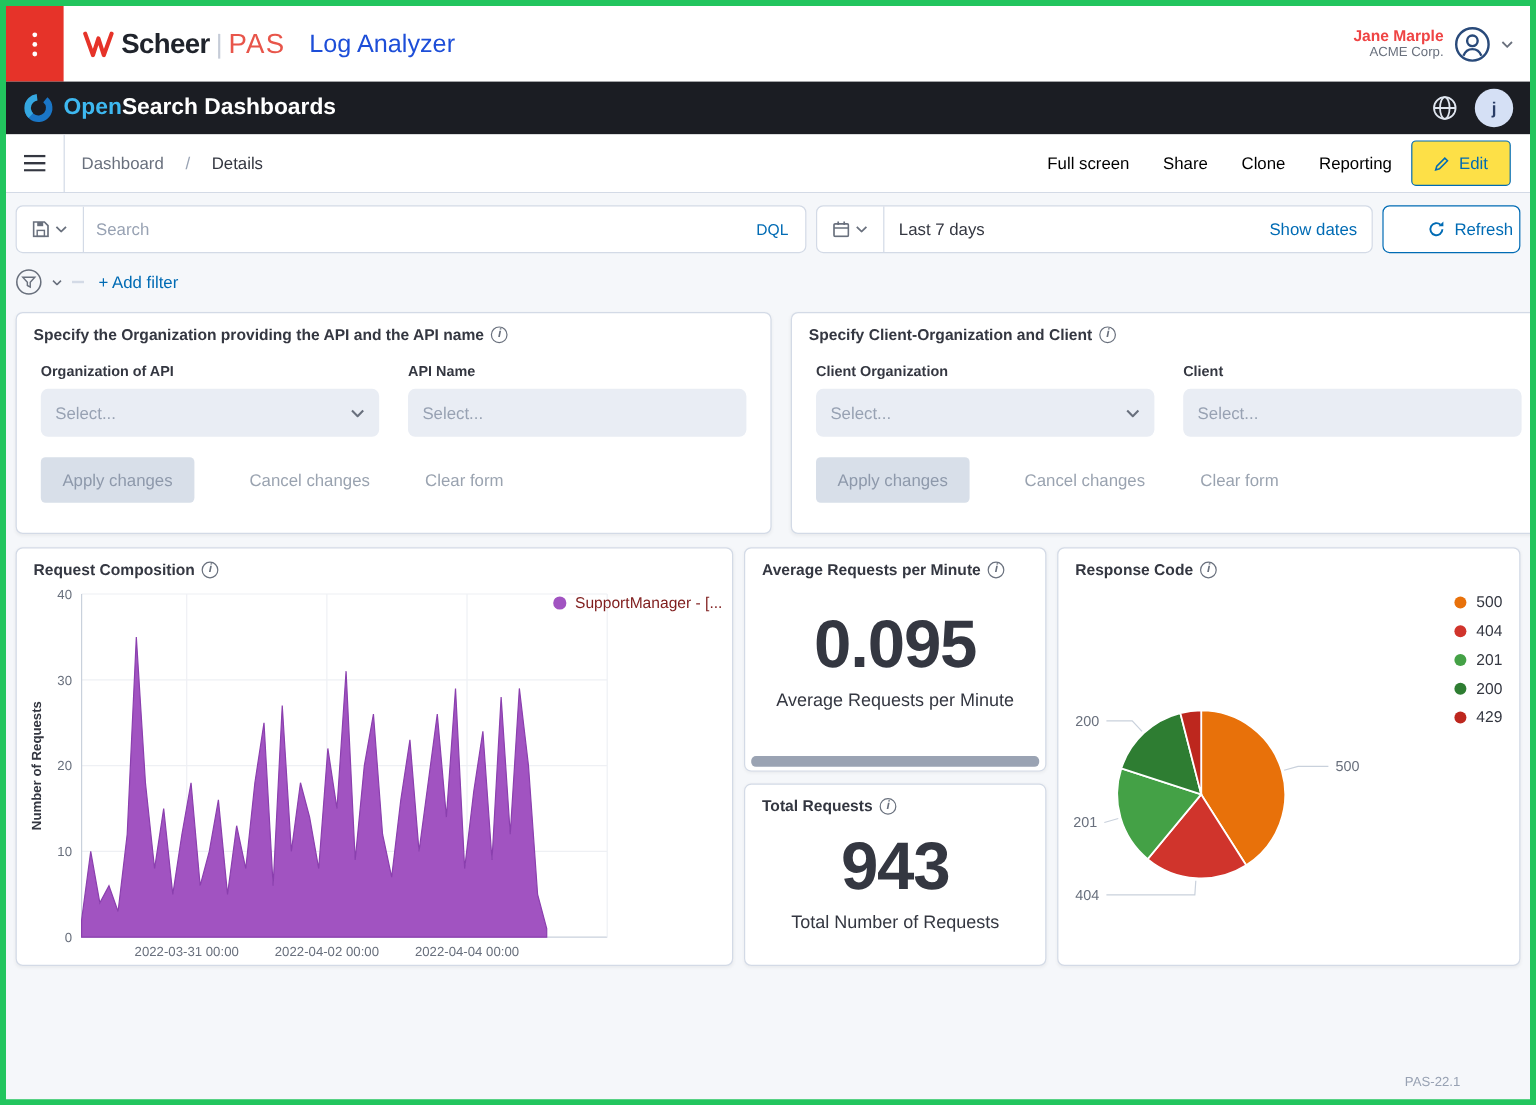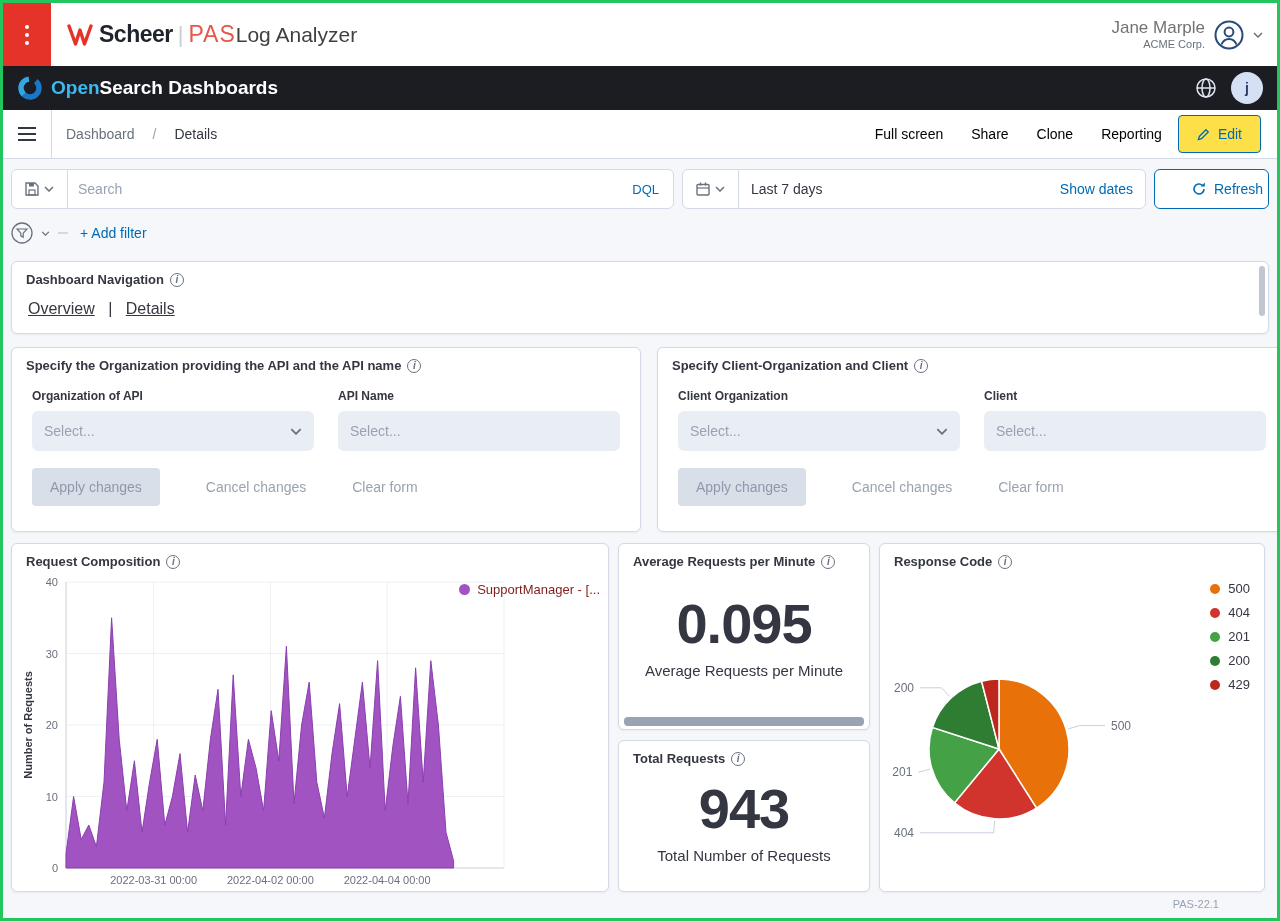--- a/index.html
+++ b/index.html
@@ -1,35 +1,35 @@
 <!DOCTYPE html>
 <html><head>
 <meta charset="utf-8">
 <style>
   * { box-sizing: border-box; margin: 0; padding: 0; }
   html,body { width:1280px; height:921px; }
   body { font-family:"Liberation Sans","DejaVu Sans",sans-serif; color:#343741; background:#fff; }
   [data-interactable="true"] { cursor:pointer; }
 
-  .screen { width:1280px; height:921px; border:3px solid #22c55e; overflow:hidden; display:flex; flex-direction:column; background:#fff; }
+  .screen { width:1280px; height:921px; border:5px solid #22c55e; overflow:hidden; display:flex; flex-direction:column; background:#fff; }
 
   
   .app-bar { height:63px; background:#fff; display:flex; align-items:center; flex:0 0 auto; }
   .kebab-strip { width:48px; height:63px; background:#e63329; display:flex; align-items:center; justify-content:center; }
   .kebab { display:flex; flex-direction:column; gap:4px; }
   .kebab i { width:4px; height:4px; border-radius:50%; background:#fff; }
   .brand { display:flex; align-items:center; margin-left:16px; }
   .brand svg { margin-right:6px; }
   .brand-scheer { font-size:23px; font-weight:700; color:#20242c; letter-spacing:-.5px; }
   .brand-divider { color:#c6ccd8; font-size:22px; font-weight:300; margin:0 5px; }
   .brand-pas { font-size:23px; color:#e8554a; letter-spacing:1px; }
-  .app-title { font-size:21px; color:#404040; }
+  .app-title { font-size:21px; color:#1d4ed8; margin-left:20px; }
   .user-area { margin-left:auto; margin-right:14px; display:flex; align-items:center; gap:8px; }
   .user-text { text-align:right; line-height:1.25; }
-  .user-name { font-size:17px; font-weight:400; color:#737373; }
+  .user-name { font-size:13px; font-weight:700; color:#ef4444; }
   .user-org { font-size:11px; color:#69707d; }
 
   
   .osd-bar { height:44px; background:#1b1d23; display:flex; align-items:center; padding:0 14px; flex:0 0 auto; }
   .osd-brand { display:flex; align-items:center; gap:8px; font-size:19px; font-weight:600; }
   .osd-open { color:#3eb8f0; }
   .osd-white { color:#fff; }
   .osd-right { margin-left:auto; display:flex; align-items:center; gap:14px; }
   .osd-avatar { width:32px; height:32px; border-radius:50%; background:#d5e0f5; color:#2a3d66; font-size:14px; font-weight:700; display:flex; align-items:center; justify-content:center; }
 
@@ -237,32 +237,20 @@
         <circle cx="11" cy="11" r="10" fill="none" stroke="#69707d" stroke-width="1.3"></circle>
         <path d="M6 7h10l-3.8 4.2v4l-2.4-1.3v-2.7z" fill="none" stroke="#69707d" stroke-width="1.2"></path>
       </svg>
       <svg width="9" height="5" viewBox="0 0 10 6" data-interactable="false">
         <path d="M1 1l4 4 4-4" fill="none" stroke="#69707d" stroke-width="1.5"></path>
       </svg>
       <span class="mini-dash" data-interactable="false"></span>
       <span class="add-filter" data-interactable="true">+ Add filter</span>
     </div>
 
-    <section class="panel nav-panel" data-interactable="false">
-      <div class="panel-title" data-interactable="false">
-        <span data-interactable="false">Dashboard Navigation</span>
-        <i class="info-icon" data-interactable="true"></i>
-      </div>
-      <div class="nav-links" data-interactable="false">
-        <span class="nav-link" data-interactable="true">Overview</span>
-        <span class="nav-sep" data-interactable="false">|</span>
-        <span class="nav-link" data-interactable="true">Details</span>
-      </div>
-      <span class="v-scrollbar" data-interactable="true"></span>
-    </section>
 
     <div class="specify-row" data-interactable="false">
 
       <section class="panel spec-panel" data-interactable="false">
         <div class="panel-title" data-interactable="false">
           <span data-interactable="false">Specify the Organization providing the API and the API name</span>
           <i class="info-icon" data-interactable="true"></i>
         </div>
         <div class="form-grid" data-interactable="false">
           <div class="form-field" data-interactable="false">

